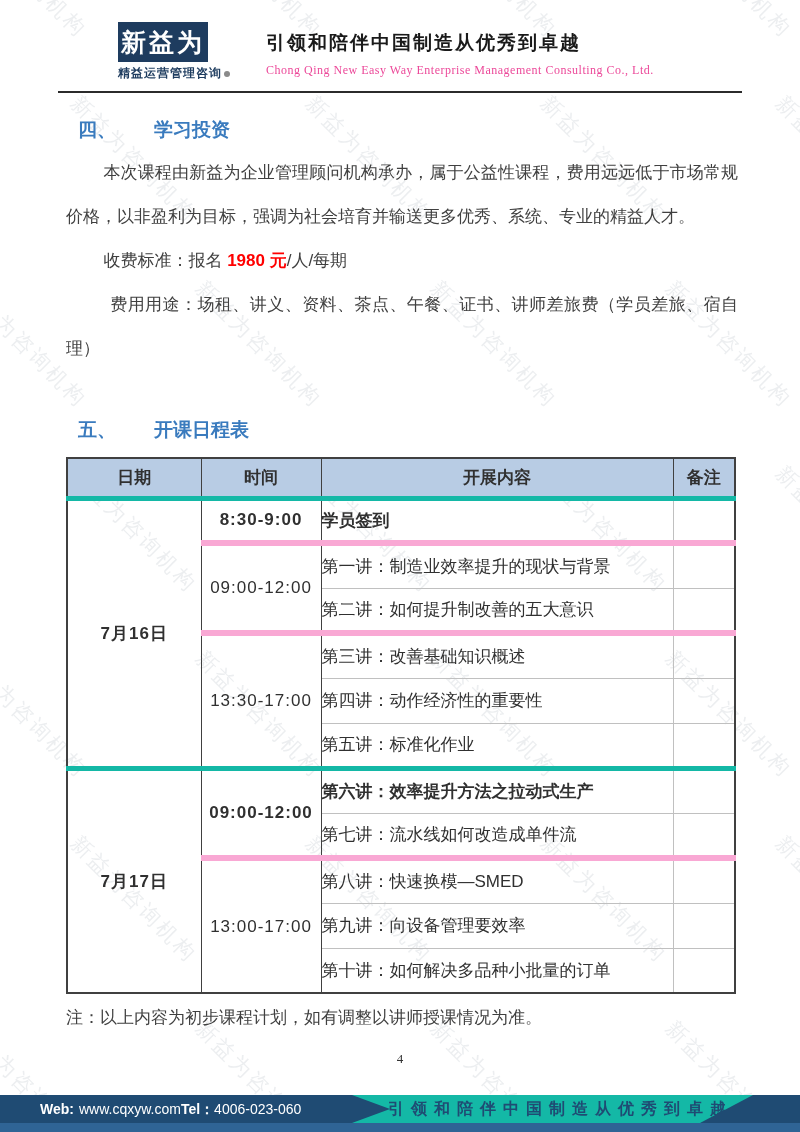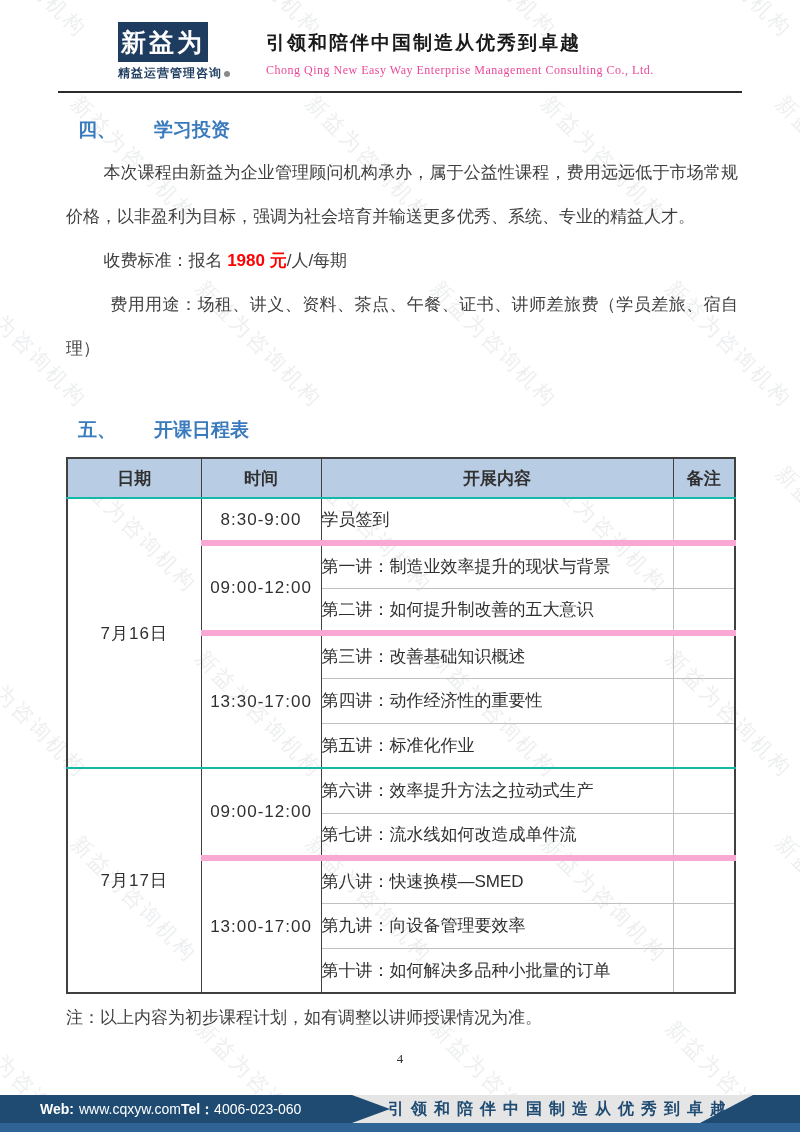--- a/index.html
+++ b/index.html
@@ -117,37 +117,37 @@
     border-right: 1px solid #404040;
     text-align: center;
     letter-spacing: 1px;
   }
   .sched td.content-cell {
     border-left: 1px solid #404040;
     text-align: left;
   }
   .sched td.notes-cell { border-left: 1px solid #c0c0c0; }
   .sched tr.span-start td { border-top: 6px solid #f9a8d4; }
-  .sched tr.group-start td { border-top: 2px solid #14b8a6; }
+  .sched tr.group-start td { border-top: 5px solid #14b8a6; font-weight: bold; }
   .sched { border: 2px solid #404040; }
   .sched td.notes-cell { border-right: 1px solid #404040; }
 
   .note-line { margin: 12px 66px 0 66px; font-size: 17px; color: #404040; }
 
   .page-num {
     margin-top: 22px;
     text-align: center;
     font-family: "Liberation Serif", "DejaVu Serif", serif;
     font-size: 13px;
     color: #333333;
   }
 
   
   .footer { position: absolute; left: 0; bottom: 0; width: 800px; z-index: 2; }
-  .footer-bar { position: relative; height: 28px; background: #e5e5e5; }
+  .footer-bar { position: relative; height: 28px; background: #14b8a6; }
   .footer-left {
     position: absolute; left: 0; top: 0;
     width: 392px; height: 28px;
     background: #1F4B73;
     clip-path: polygon(0 0, 352px 0, 390px 50%, 352px 100%, 0 100%);
     color: #ffffff;
     font-size: 14px;
     line-height: 28px;
     padding-left: 40px;
     white-space: nowrap;

